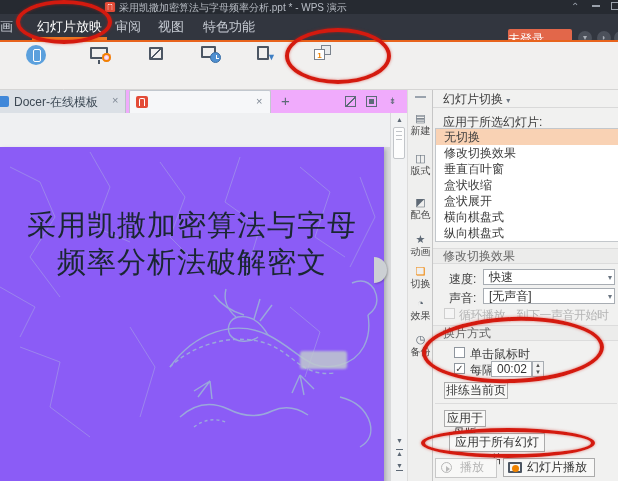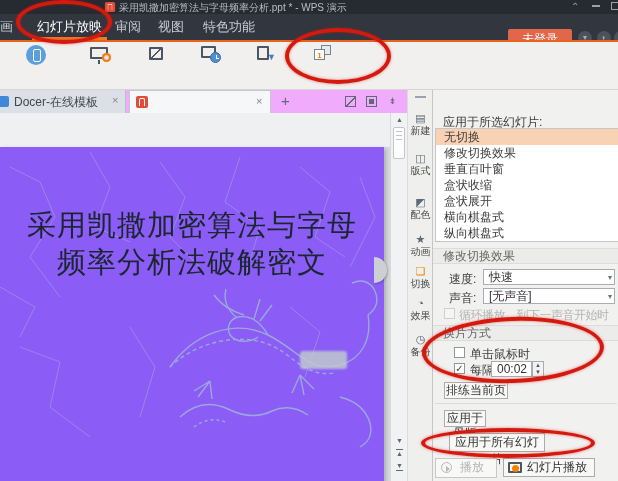--- a/index.html
+++ b/index.html
@@ -6,21 +6,21 @@
   html,body{width:618px;height:481px;overflow:hidden}
   body{position:relative;font-family:"Liberation Sans",sans-serif;background:#d9dadc;-webkit-font-smoothing:antialiased}
   .abs{position:absolute}
   
   .titlebar{left:0;top:0;width:618px;height:28px;background:#262a31;color:#b9bec6;font-size:10px}
   .menubar{left:0;top:14px;width:618px;height:26px;background:#32363f}
   .accentline{left:0;top:40px;width:618px;height:2px}
   .menutab{position:absolute;top:0;height:26px;line-height:25px;font-size:13px;color:#c7ccd4;cursor:default}
   .menutab.active{color:#fff}
   .menutab.active::after{content:"";position:absolute;left:-5px;right:-5px;bottom:0;height:3px;background:#ef7b24}
-  .loginbtn{position:absolute;left:508px;top:15px;width:64px;height:20px;border-radius:2px;color:#fff;font-size:12px;text-align:center;line-height:20px}
+  .loginbtn{position:absolute;left:508px;top:15px;width:64px;height:20px;border-radius:2px;color:#fff;font-size:12px;line-height:20px}
   .tb-circle{position:absolute;top:17px;width:14px;height:14px;border-radius:50%;background:#4c515b;color:#a8adb5;font-size:8px;text-align:center;line-height:14px}
   .winglyph{position:absolute;top:2px;color:#9aa1ab;font-size:10px;line-height:10px}
   
   .ribbon{left:0;top:42px;width:618px;height:48px;background:#f1f0ef;border-bottom:1px solid #d6d5d4}
   .rlabel{position:absolute;top:64px;font-size:12px;color:#3f4650;white-space:nowrap}
   .rsep{position:absolute;top:47px;height:38px;width:1px;background:#dcdbda}
   
   .tabbar{left:0;top:90px;width:407px;height:23px;background:#f0abfc}
   .doctab{position:absolute;top:0;height:23px;font-size:12px}
   .closex{position:absolute;top:4px;font-size:11px;color:#7e8894}
@@ -231,20 +231,24 @@
       <span class="tsico">◔</span>
       <span class="tslabel">效果</span>
     </div>
   <div class="tsitem" style="top:243px">
       <span class="tsico">◷</span>
       <span class="tslabel">备份</span>
     </div>
 </div>
 
 <div class="abs panel">
+  <div class="phead">
+    <span style="padding-left:10px">幻灯片切换</span>
+    <span style="font-size:8px;color:#6a7480">▾</span>
+  </div>
   <span class="abs" style="left:10px;top:24px">应用于所选幻灯片:</span>
 
   <div class="listbox">
     <div class="lrow sel">无切换</div>
     <div class="lrow">修改切换效果</div>
     <div class="lrow">垂直百叶窗</div>
     <div class="lrow">盒状收缩</div>
     <div class="lrow">盒状展开</div>
     <div class="lrow">横向棋盘式</div>
     <div class="lrow">纵向棋盘式</div>

